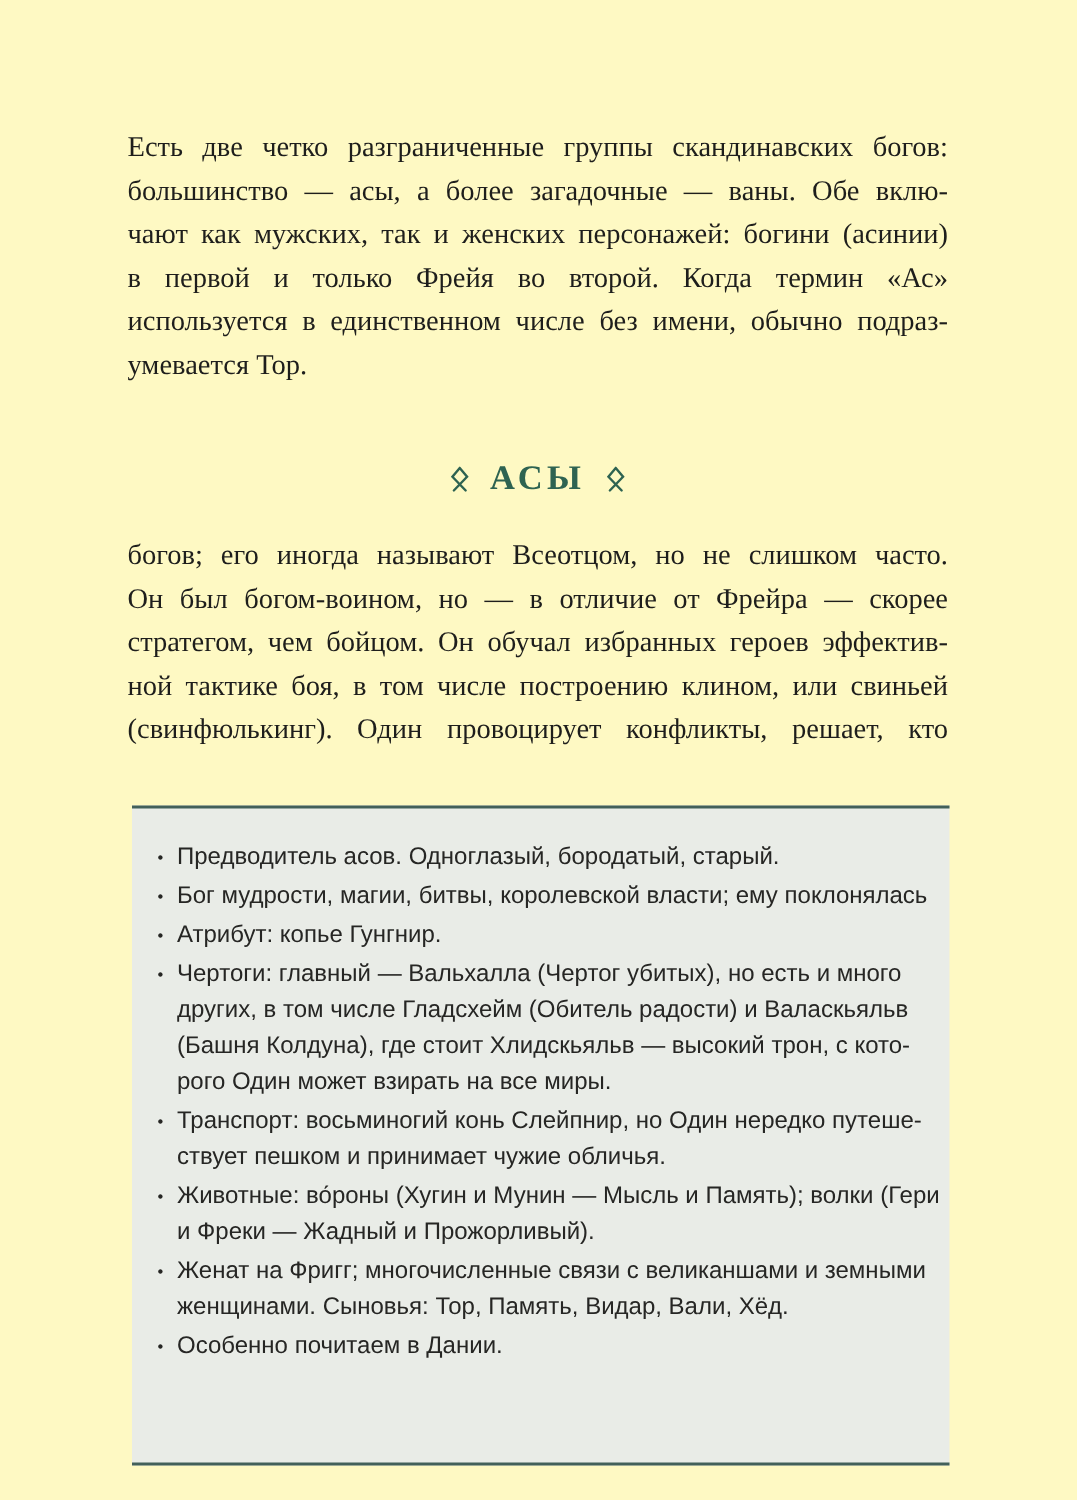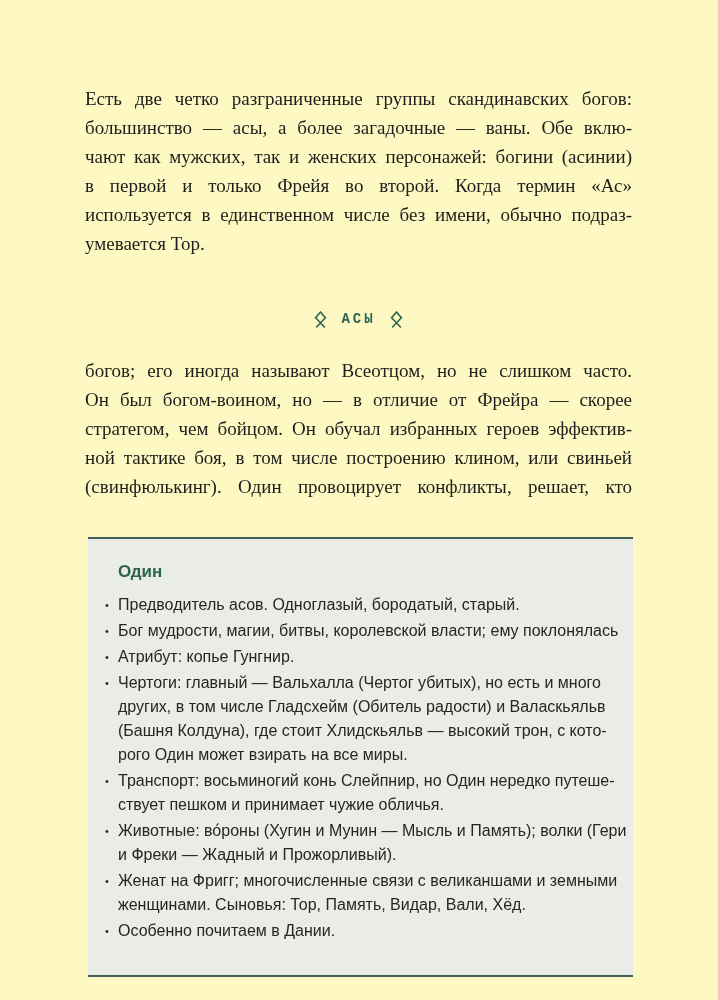--- a/index.html
+++ b/index.html
@@ -22,22 +22,22 @@
   .para .line.just { text-align:justify; text-align-last:justify; }
   .para1 { top:84px; }
   .para2 { top:356px; }
   
   .section-header {
     position:absolute; top:303px; left:85px; width:547px; height:32px;
     display:flex; align-items:center; justify-content:center; gap:13px;
     color:#2e6351;
   }
   .section-header .label {
-    font-family:Liberation Mono, monospace;
-    font-weight:700; font-size:14px; letter-spacing:3px;
+    font-family:Liberation Serif, serif;
+    font-weight:700; font-size:23px; letter-spacing:3px;
   }
   .rune { display:block; }
   
   .info-box {
     position:absolute; top:537px; left:88px; width:545px; height:440px;
     background:#e9ece7;
     border-top:2px solid #42605a;
     border-bottom:2px solid #42605a;
     padding:21px 12px 0 30px;
     font-family:"Liberation Sans", sans-serif;
@@ -81,21 +81,20 @@
 
   <div class="para para2">
       <div class="line just">богов; его иногда называют Всеотцом, но не слишком часто.</div>
       <div class="line just">Он был богом-воином, но — в отличие от Фрейра — скорее</div>
       <div class="line just">стратегом, чем бойцом. Он обучал избранных героев эффектив-</div>
       <div class="line just">ной тактике боя, в том числе построению клином, или свиньей</div>
       <div class="line just">(свинфюлькинг). Один провоцирует конфликты, решает, кто</div>
     </div>
 
   <div class="info-box">
-    <div class="box-title">Один</div>
     <div class="bullet-list">
         <div class="bullet-item">
           <span class="bullet-marker">•</span>
           <div class="bullet-text">
             <div class="bullet-line">Предводитель асов. Одноглазый, бородатый, старый.</div>
           </div>
         </div>
         <div class="bullet-item">
           <span class="bullet-marker">•</span>
           <div class="bullet-text">

